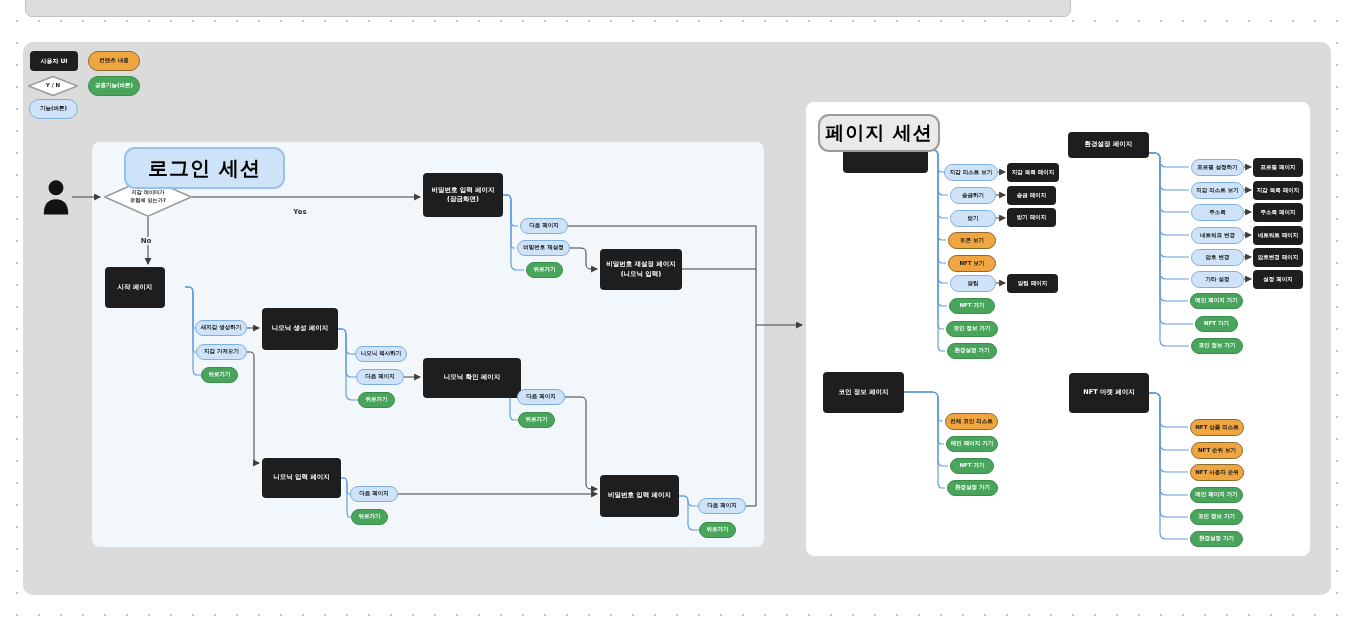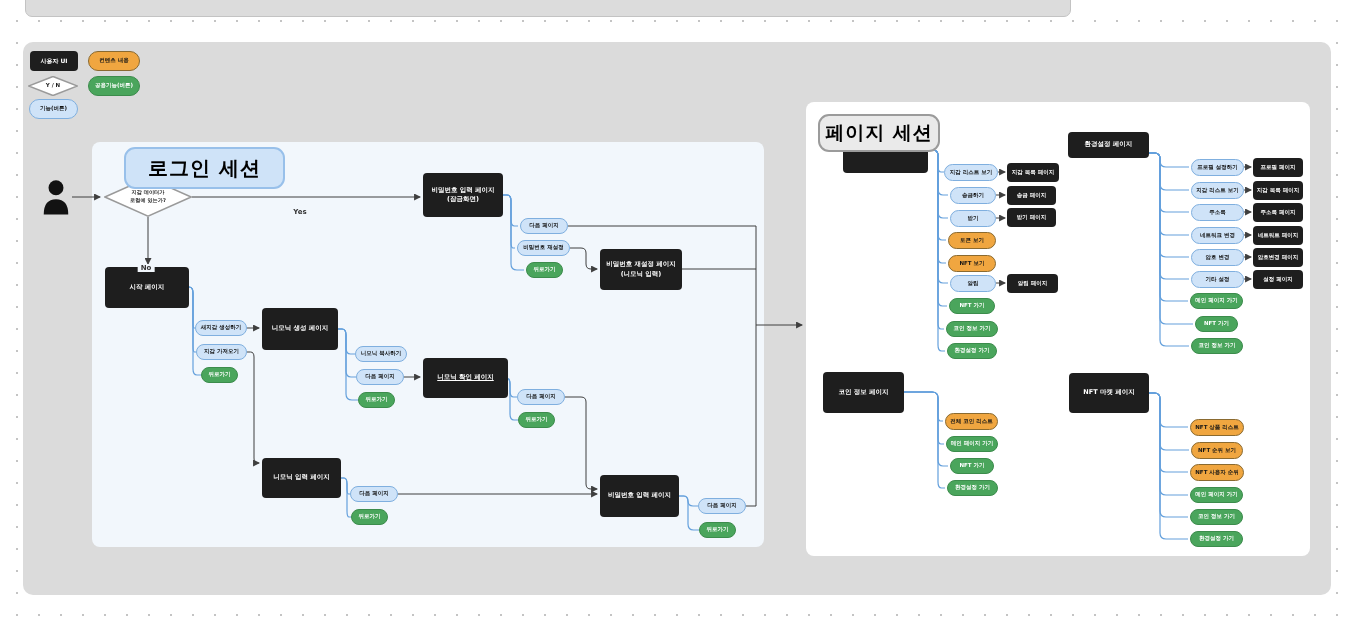--- a/index.html
+++ b/index.html
@@ -143,29 +143,29 @@
         <polygon points="50,1 99,22 50,43 1,22" fill="#ffffff" stroke="#9a9a9a" stroke-width="1.5" vector-effect="non-scaling-stroke"></polygon>
       </svg><span>지갑 데이터가
 로컬에 있는가?</span></div>
     <div class="node black" style="left: 423px; top: 173px; width: 80px; height: 44px;"><span>비밀번호 입력 페이지
 (잠금화면)</span></div>
     <div class="node blue" style="left: 520px; top: 218px; width: 48px; height: 16px;"><span>다음 페이지</span></div>
     <div class="node blue" style="left: 517px; top: 240px; width: 53px; height: 16px;"><span>비밀번호 재설정</span></div>
     <div class="node green" style="left: 526px; top: 262px; width: 37px; height: 16px;"><span>뒤로가기</span></div>
     <div class="node black" style="left: 600px; top: 249px; width: 82px; height: 41px;"><span>비밀번호 재설정 페이지
 (니모닉 입력)</span></div>
-    <div class="node black" style="left: 105px; top: 267px; width: 84px; height: 41px;"><span>시작 페이지</span></div>
+    <div class="node black" style="left: 105px; top: 267px; width: 60px; height: 41px;"><span>시작 페이지</span></div>
     <div class="node blue" style="left: 195px; top: 320px; width: 52px; height: 16px;"><span>새지갑 생성하기</span></div>
     <div class="node blue" style="left: 196px; top: 344px; width: 51px; height: 16px;"><span>지갑 가져오기</span></div>
     <div class="node green" style="left: 201px; top: 367px; width: 37px; height: 16px;"><span>뒤로가기</span></div>
     <div class="node black" style="left: 262px; top: 308px; width: 76px; height: 42px;"><span>니모닉 생성 페이지</span></div>
     <div class="node blue" style="left: 355px; top: 346px; width: 52px; height: 16px;"><span>니모닉 복사하기</span></div>
     <div class="node blue" style="left: 356px; top: 369px; width: 48px; height: 16px;"><span>다음 페이지</span></div>
     <div class="node green" style="left: 358px; top: 392px; width: 37px; height: 16px;"><span>뒤로가기</span></div>
-    <div class="node black" style="left: 423px; top: 358px; width: 85px; height: 40px; text-decoration: underline;"><span>니모닉 확인 페이지</span></div>
+    <div class="node black" style="left: 423px; top: 358px; width: 98px; height: 40px;"><span>니모닉 확인 페이지</span></div>
     <div class="node blue" style="left: 517px; top: 389px; width: 48px; height: 16px;"><span>다음 페이지</span></div>
     <div class="node green" style="left: 518px; top: 412px; width: 37px; height: 16px;"><span>뒤로가기</span></div>
     <div class="node black" style="left: 262px; top: 458px; width: 79px; height: 40px;"><span>니모닉 입력 페이지</span></div>
     <div class="node blue" style="left: 350px; top: 486px; width: 48px; height: 16px;"><span>다음 페이지</span></div>
     <div class="node green" style="left: 351px; top: 509px; width: 37px; height: 16px;"><span>뒤로가기</span></div>
     <div class="node black" style="left: 600px; top: 475px; width: 79px; height: 42px;"><span>비밀번호 입력 페이지</span></div>
     <div class="node blue" style="left: 698px; top: 498px; width: 48px; height: 16px;"><span>다음 페이지</span></div>
     <div class="node green" style="left: 699px; top: 522px; width: 37px; height: 16px;"><span>뒤로가기</span></div>
     <div class="node black" style="left: 843px; top: 126px; width: 85px; height: 47px;"><span>메인 페이지</span></div>
     <div class="node blue" style="left: 944px; top: 164px; width: 54px; height: 17px;"><span>지갑 리스트 보기</span></div>
@@ -214,14 +214,14 @@
 <svg class="person" viewBox="0 0 24 32">
   <circle cx="12" cy="8" r="6.4" fill="#121212"></circle>
   <path d="M1.5 31 q0 -13 10.5 -13 q10.5 0 10.5 13 z" fill="#121212"></path>
 </svg>
 
 <div class="title t-login">로그인 세션</div>
 <div class="title t-page">페이지 세션</div>
 
 <div id="labels">
     <div class="edge-label" style="left: 300px; top: 196px; margin-top: 16px;">Yes</div>
-    <div class="edge-label" style="left: 146px; top: 241px; margin-top: 27px;">No</div>
+    <div class="edge-label" style="left: 146px; top: 241px;">No</div>
   </div>
 
 </body></html>

